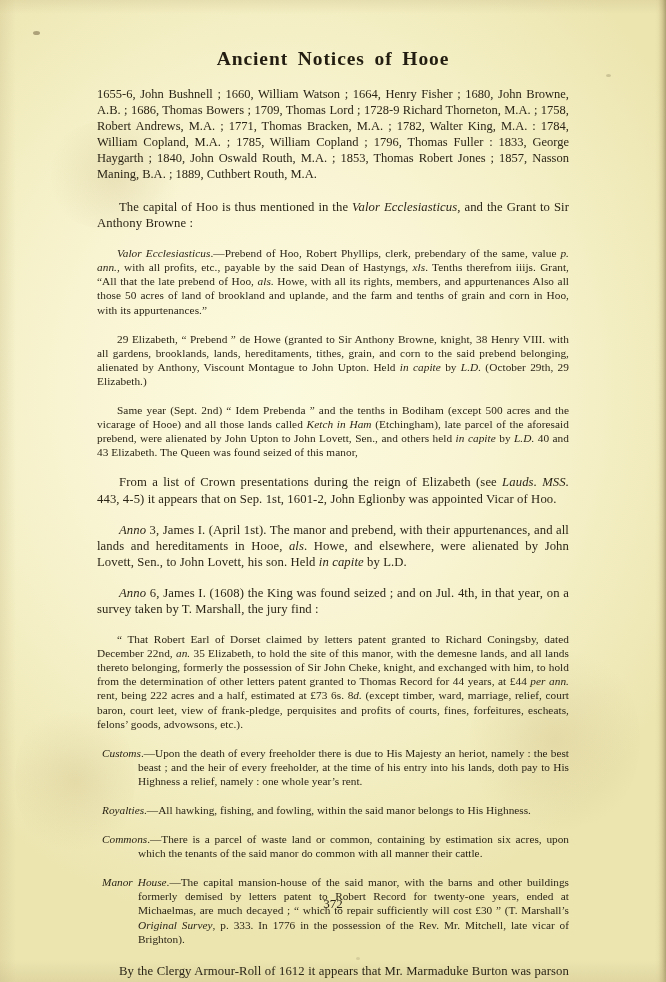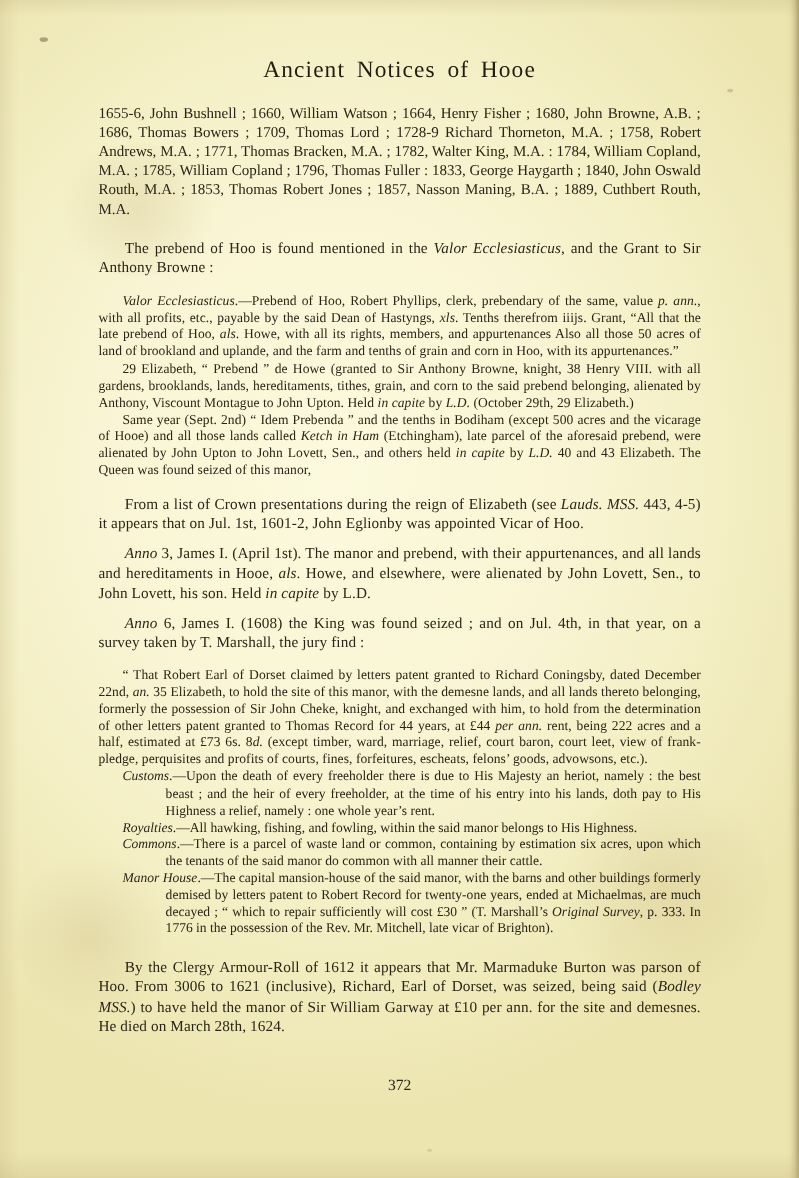--- a/index.html
+++ b/index.html
@@ -68,30 +68,30 @@
 
   .content {
     position: absolute;
     left: 82px;
     top: 48px;
     width: 502px;
   }
 
   h1.title {
     font-size: 19.5px;
-    font-weight: normal;
+    font-weight: bold;
     text-align: center;
     letter-spacing: 0.9px;
     word-spacing: 4px;
     margin: 0 0 16px 0;
     color: #221d10;
   }
 
   p {
-    margin: 0;
+    margin: 15px;
     text-align: justify;
     text-justify: inter-word;
     color: #2b2517;
   }
 
   
   .body-para {
     font-size: 12.7px;
     line-height: 16.1px;
     letter-spacing: 0.1px;
@@ -154,29 +154,29 @@
   <div class="speck" style="left:33px; top:31px; width:7px; height:4px;"></div>
   <div class="speck" style="left:606px; top:74px; width:5px; height:3px; opacity:.5;"></div>
   <div class="speck" style="left:356px; top:957px; width:4px; height:3px; opacity:.35;"></div>
 
   <div class="content">
 
     <h1 class="title">Ancient Notices of Hooe</h1>
 
     <p class="list-para">1655-6, John Bushnell ; 1660, William Watson ; 1664, Henry Fisher ; 1680, John Browne, A.B. ; 1686, Thomas Bowers ; 1709, Thomas Lord ; 1728-9 Richard Thorneton, M.A. ; 1758, Robert Andrews, M.A. ; 1771, Thomas Bracken, M.A. ; 1782, Walter King, M.A. : 1784, William Copland, M.A. ; 1785, William Copland ; 1796, Thomas Fuller : 1833, George Haygarth ; 1840, John Oswald Routh, M.A. ; 1853, Thomas Robert Jones ; 1857, Nasson Maning, B.A. ; 1889, Cuthbert Routh, M.A.</p>
 
-    <p class="body-para indent sp-before-lg"><span>The prebend of Hoo is found mentioned in the </span><i>Valor Ecclesiasticus</i><span>, and the Grant to Sir Anthony Browne :</span></p>
+    <p class="body-para indent sp-before-lg"><span>The capital of Hoo is thus mentioned in the </span><i>Valor Ecclesiasticus</i><span>, and the Grant to Sir Anthony Browne :</span></p>
 
     <p class="quote-para indent sp-before-md"><i>Valor Ecclesiasticus</i><span>.—Prebend of Hoo, Robert Phyllips, clerk, prebendary of the same, value </span><i>p. ann.</i><span>, with all profits, etc., payable by the said Dean of Hastyngs, </span><i>xls</i><span>. Tenths therefrom iiijs. Grant, “All that the late prebend of Hoo, </span><i>als</i><span>. Howe, with all its rights, members, and appurtenances Also all those 50 acres of land of brookland and uplande, and the farm and tenths of grain and corn in Hoo, with its appurtenances.”</span></p>
 
     <p class="quote-para indent"><span>29 Elizabeth, “ Prebend ” de Howe (granted to Sir Anthony Browne, knight, 38 Henry VIII. with all gardens, brooklands, lands, hereditaments, tithes, grain, and corn to the said prebend belonging, alienated by Anthony, Viscount Montague to John Upton. Held </span><i>in capite</i><span> by </span><i>L.D.</i><span> (October 29th, 29 Elizabeth.)</span></p>
 
     <p class="quote-para indent"><span>Same year (Sept. 2nd) “ Idem Prebenda ” and the tenths in Bodiham (except 500 acres and the vicarage of Hooe) and all those lands called </span><i>Ketch in Ham</i><span> (Etchingham), late parcel of the aforesaid prebend, were alienated by John Upton to John Lovett, Sen., and others held </span><i>in capite</i><span> by </span><i>L.D.</i><span> 40 and 43 Elizabeth. The Queen was found seized of this manor,</span></p>
 
-    <p class="body-para indent sp-before-md"><span>From a list of Crown presentations during the reign of Elizabeth (see </span><i>Lauds. MSS.</i><span> 443, 4-5) it appears that on Jul. 1st, 1601-2, John Eglionby was appointed Vicar of Hoo.</span></p>
+    <p class="body-para indent sp-before-md"><span>From a list of Crown presentations during the reign of Elizabeth (see </span><i>Lauds. MSS.</i><span> 443, 4-5) it appears that on Sep. 1st, 1601-2, John Eglionby was appointed Vicar of Hoo.</span></p>
 
     <p class="body-para indent sp-before-sm"><i>Anno</i><span> 3, James I. (April 1st). The manor and prebend, with their appurtenances, and all lands and hereditaments in Hooe, </span><i>als</i><span>. Howe, and elsewhere, were alienated by John Lovett, Sen., to John Lovett, his son. Held </span><i>in capite</i><span> by L.D.</span></p>
 
     <p class="body-para indent sp-before-sm"><i>Anno</i><span> 6, James I. (1608) the King was found seized ; and on Jul. 4th, in that year, on a survey taken by T. Marshall, the jury find :</span></p>
 
     <p class="quote-para indent sp-before-md"><span>“ That Robert Earl of Dorset claimed by letters patent granted to Richard Coningsby, dated December 22nd, </span><i>an.</i><span> 35 Elizabeth, to hold the site of this manor, with the demesne lands, and all lands thereto belonging, formerly the possession of Sir John Cheke, knight, and exchanged with him, to hold from the determination of other letters patent granted to Thomas Record for 44 years, at £44 </span><i>per ann.</i><span> rent, being 222 acres and a half, estimated at £73 6s. 8</span><i>d.</i><span> (except timber, ward, marriage, relief, court baron, court leet, view of frank-pledge, perquisites and profits of courts, fines, forfeitures, escheats, felons’ goods, advowsons, etc.).</span></p>
 
 
 
     <p class="defn"><i>Customs</i><span>.—Upon the death of every freeholder there is due to His Majesty an heriot, namely : the best beast ; and the heir of every freeholder, at the time of his entry into his lands, doth pay to His Highness a relief, namely : one whole year’s rent.</span></p>

